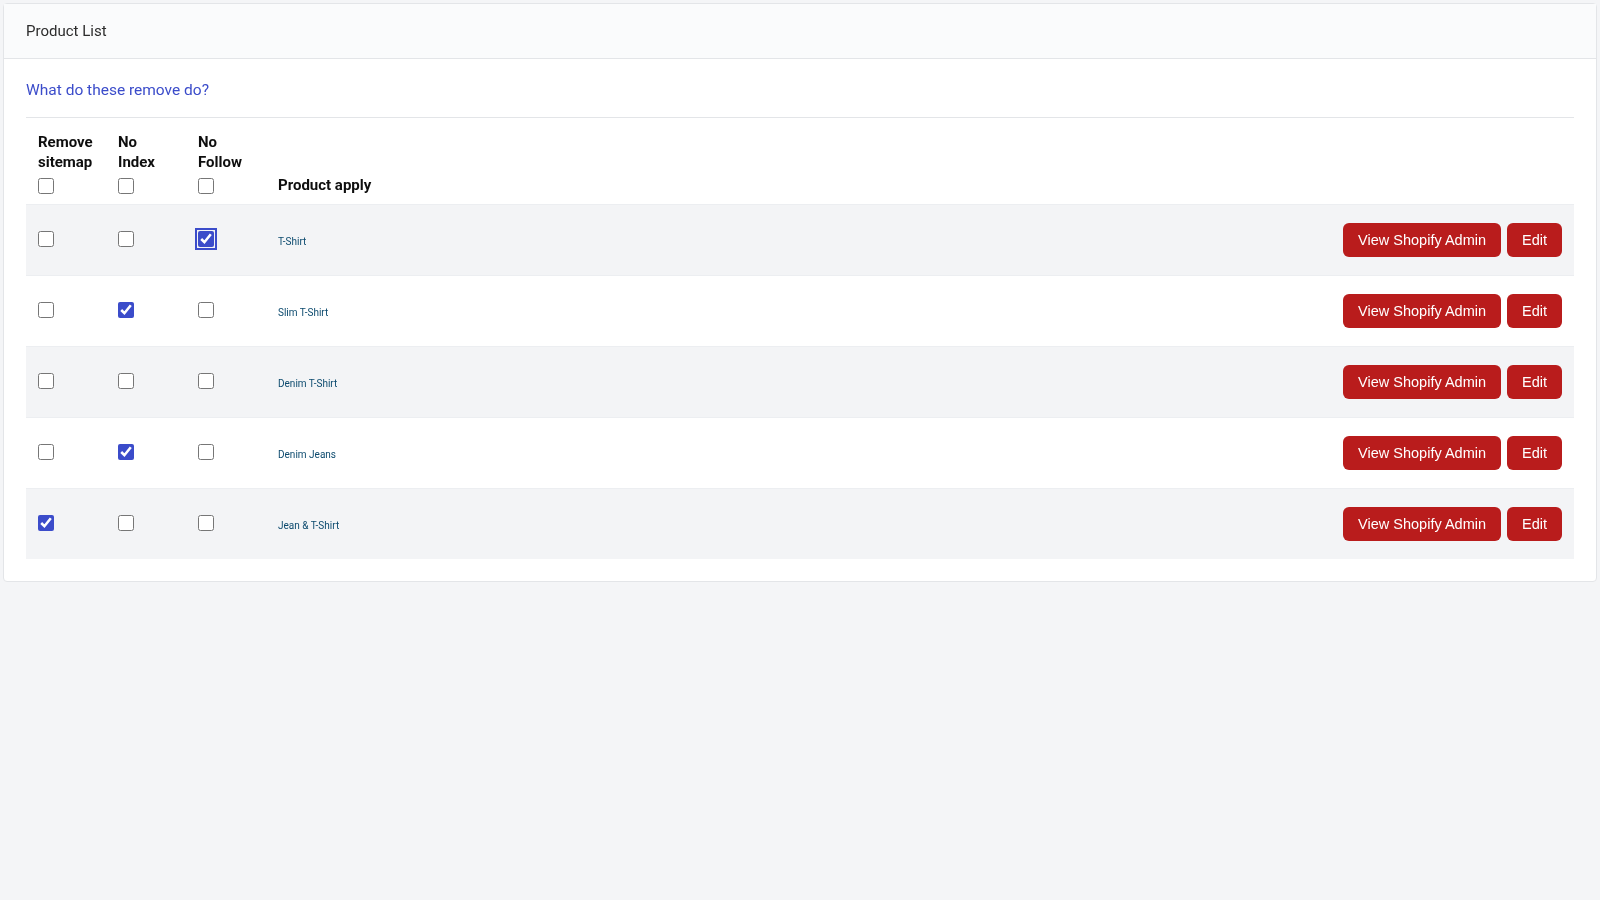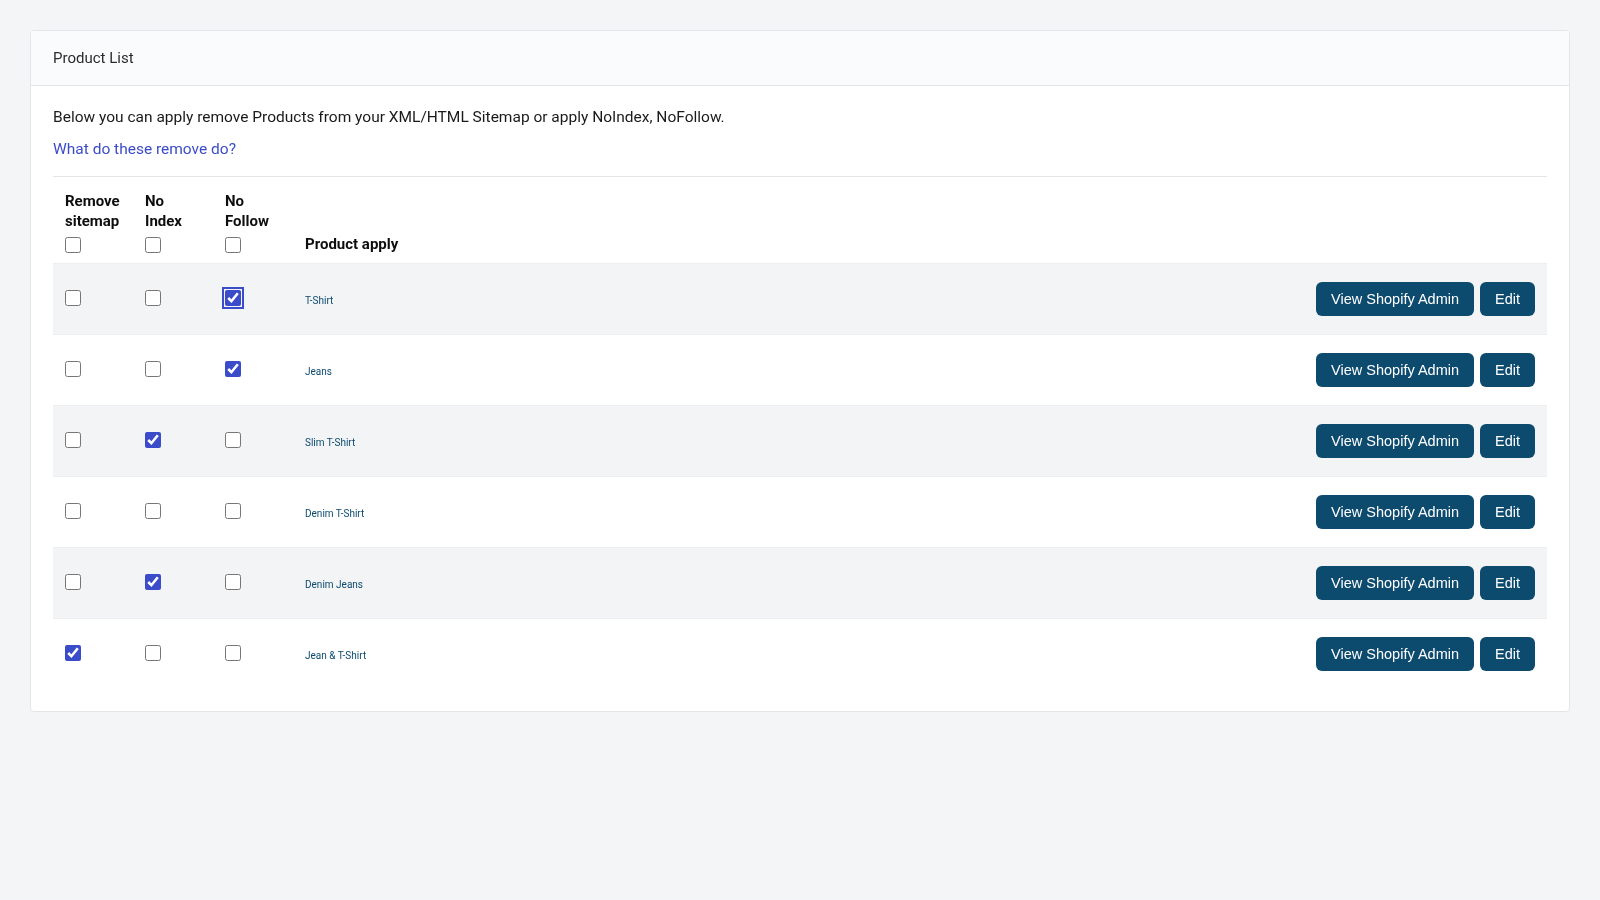--- a/index.html
+++ b/index.html
@@ -10,21 +10,21 @@
     
     body {
       font-family: -apple-system, BlinkMacSystemFont, "Segoe UI", Roboto, Helvetica, Arial, sans-serif;
       background: #f4f5f7;
       color: #1a1a1a;
       font-size: 14px;
     }
     
     .panel {
       background: #fff;
-      margin: 30px;
+      margin: 3px;
       border: 1px solid #e3e5e8;
       border-radius: 4px;
     }
     
     .panel-header {
       padding: 18px 22px;
       border-bottom: 1px solid #e3e5e8;
       background: #fafbfc;
       font-size: 15px;
       font-weight: 400;
@@ -117,21 +117,21 @@
       font-size: 10px;
     }
     
     .actions-cell {
       text-align: right;
       white-space: nowrap;
     }
     
     .btn {
       display: inline-block;
-      background: #0c4a6e;
+      background: #b91c1c;
       color: #fff;
       border: none;
       padding: 9px 15px;
       font-size: 14.5px;
       border-radius: 6px;
       cursor: pointer;
       margin-left: 6px;
       font-weight: 500;
     }
     
@@ -149,21 +149,20 @@
       border-radius: 3px;
     }
   </style>
 </head>
 <body>
 
 <div class="panel">
   <div class="panel-header">Product List</div>
 
   <div class="panel-body">
-    <p class="intro-text">Below you can apply remove Products from your XML/HTML Sitemap or apply NoIndex, NoFollow.</p>
     <a href="#" class="help-link">What do these remove do?</a>
     
     <div class="table-wrapper">
       <table>
         <thead>
           <tr>
             <th class="narrow">
               <div class="header-stack">
                 <span class="header-label">Remove sitemap</span>
                 <input type="checkbox" style="">
@@ -188,27 +187,20 @@
         <tbody id="product-rows">
         <tr>
               <td class="check-cell"><input type="checkbox" style=""></td>
               <td class="check-cell"><input type="checkbox" style=""></td>
               <td class="check-cell"><input type="checkbox" class="focused-check" checked="" style=""></td>
               <td><a href="#" class="product-link">T-Shirt</a></td>
               <td class="actions-cell"><button class="btn">View Shopify Admin</button><button class="btn">Edit</button></td>
             </tr>
             <tr>
               <td class="check-cell"><input type="checkbox" style=""></td>
-              <td class="check-cell"><input type="checkbox" style=""></td>
-              <td class="check-cell"><input type="checkbox" checked="" style=""></td>
-              <td><a href="#" class="product-link">Jeans</a></td>
-              <td class="actions-cell"><button class="btn">View Shopify Admin</button><button class="btn">Edit</button></td>
-            </tr>
-            <tr>
-              <td class="check-cell"><input type="checkbox" style=""></td>
               <td class="check-cell"><input type="checkbox" checked="" style=""></td>
               <td class="check-cell"><input type="checkbox" style=""></td>
               <td><a href="#" class="product-link">Slim T-Shirt</a></td>
               <td class="actions-cell"><button class="btn">View Shopify Admin</button><button class="btn">Edit</button></td>
             </tr>
             <tr>
               <td class="check-cell"><input type="checkbox" style=""></td>
               <td class="check-cell"><input type="checkbox" style=""></td>
               <td class="check-cell"><input type="checkbox" style=""></td>
               <td><a href="#" class="product-link">Denim T-Shirt</a></td>

